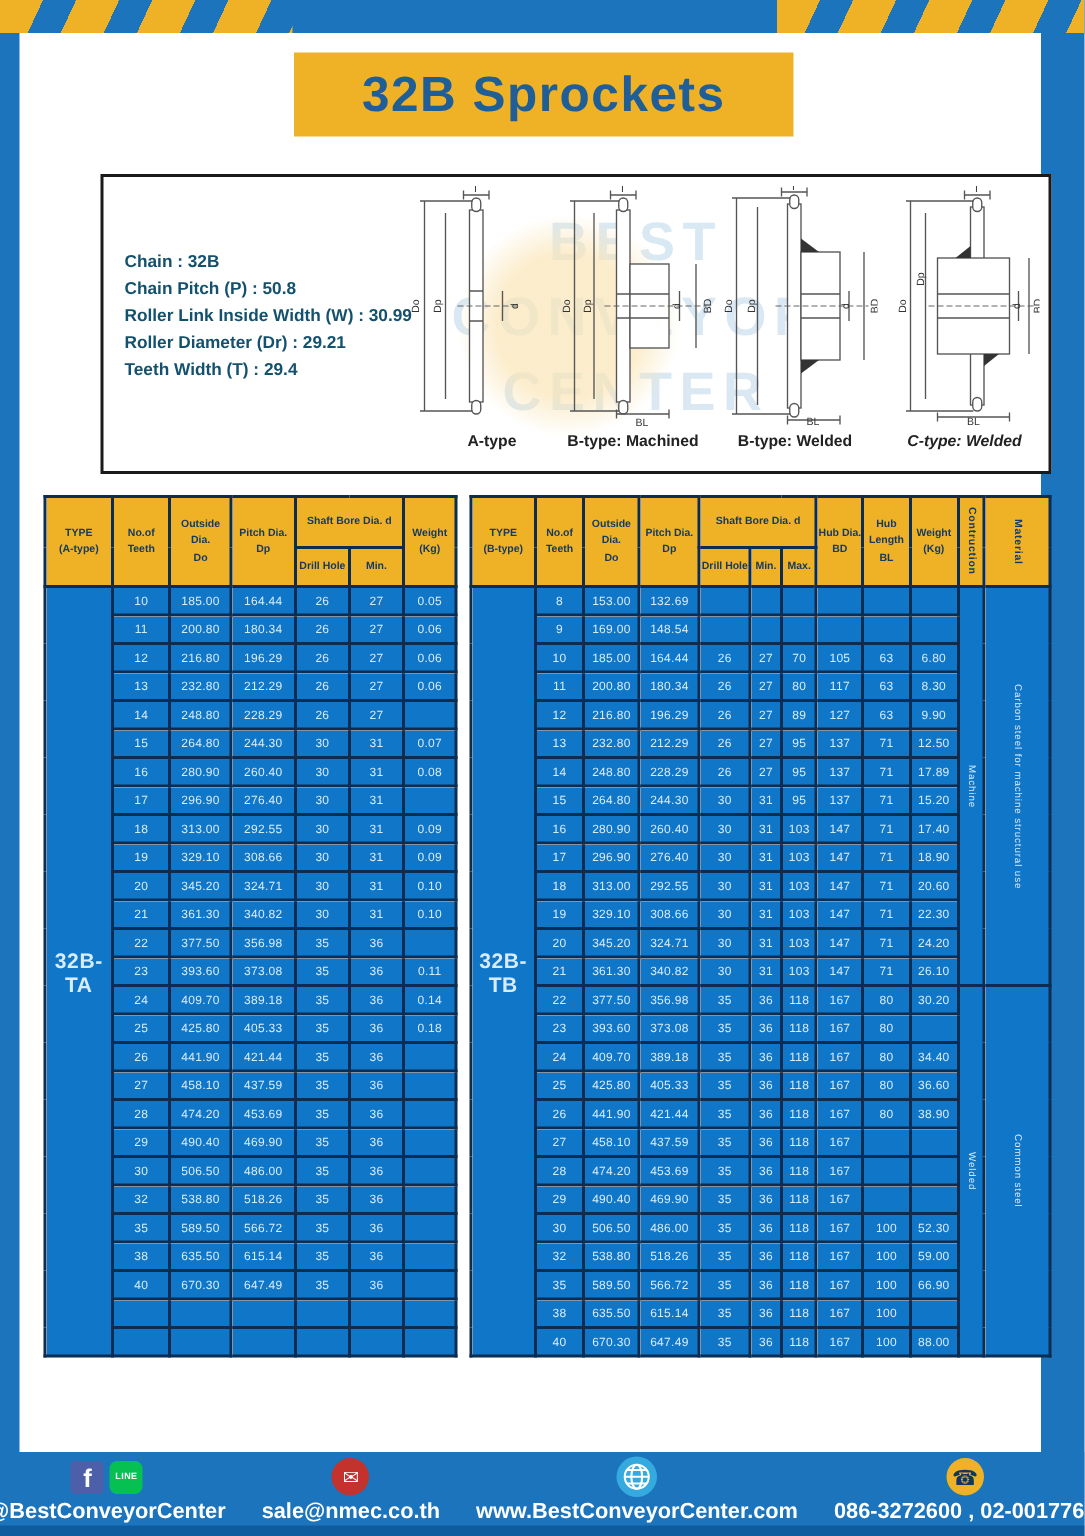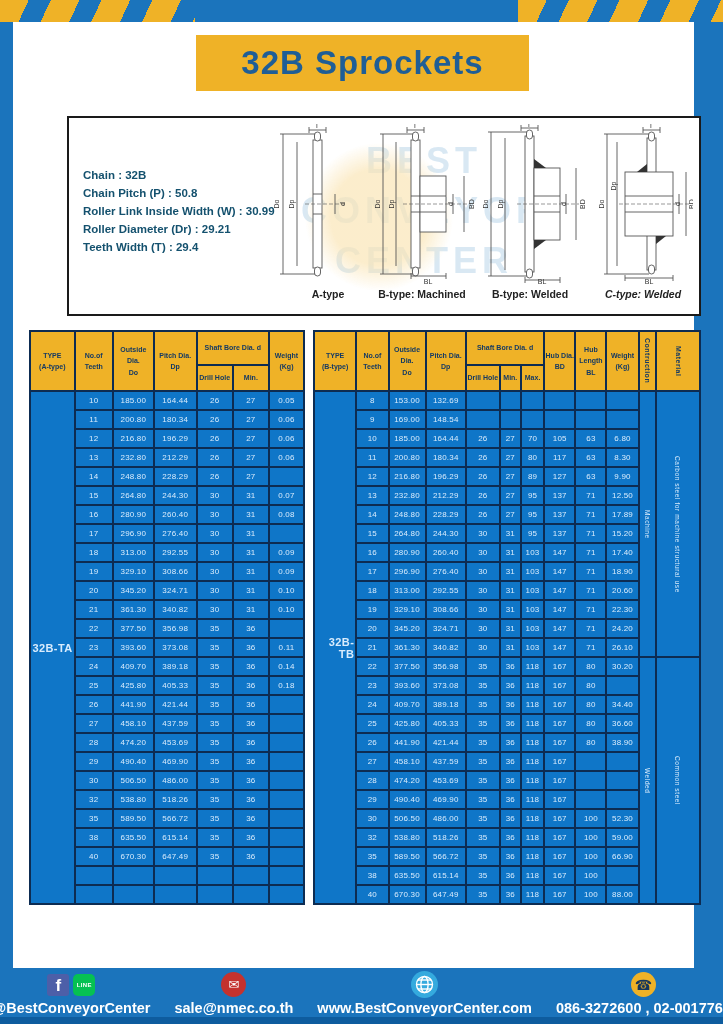--- a/index.html
+++ b/index.html
@@ -50,21 +50,21 @@
     background:#efb227; color:#153a63; font-weight:700; font-size:7px;
     white-space:pre-line; line-height:1.6; padding:1px 0;
   }
   thead tr:first-child th { height:34px; }
   th.sub-h { height:26px; }
   th.vert { writing-mode:vertical-rl; font-size:7px; letter-spacing:.5px; padding:2px 0; }
   tbody td {
     background:#0f76c8; color:#d9ecfd; font-size:8px; height:19px;
     letter-spacing:.2px; padding:0 1px;
   }
-  td.type-cell { font-size:11px; font-weight:700; letter-spacing:.4px;text-align:right; }
+  td.type-cell { font-size:14px; font-weight:700; letter-spacing:.4px; }
   td.vert-cell { writing-mode:vertical-rl; font-size:6.5px; letter-spacing:.6px; padding:2px 0; }
   
   .ta col.c1{width:46px}.ta col.c2{width:40px}.ta col.c3{width:42px}.ta col.c4{width:44px}
   .ta col.c5{width:38px}.ta col.c6{width:38px}.ta col.c7{width:36px}
   .tb col.c1{width:44px}.tb col.c2{width:34px}.tb col.c3{width:38px}.tb col.c4{width:42px}
   .tb col.c5{width:36px}.tb col.c6{width:22px}.tb col.c7{width:24px}.tb col.c8{width:33px}
   .tb col.c9{width:32px}.tb col.c10{width:33px}.tb col.c11{width:18px}.tb col.c12{width:20px}
   
   .footer {
     position:absolute; left:0; bottom:0; width:723px; height:56px; background:#1b74bc;

